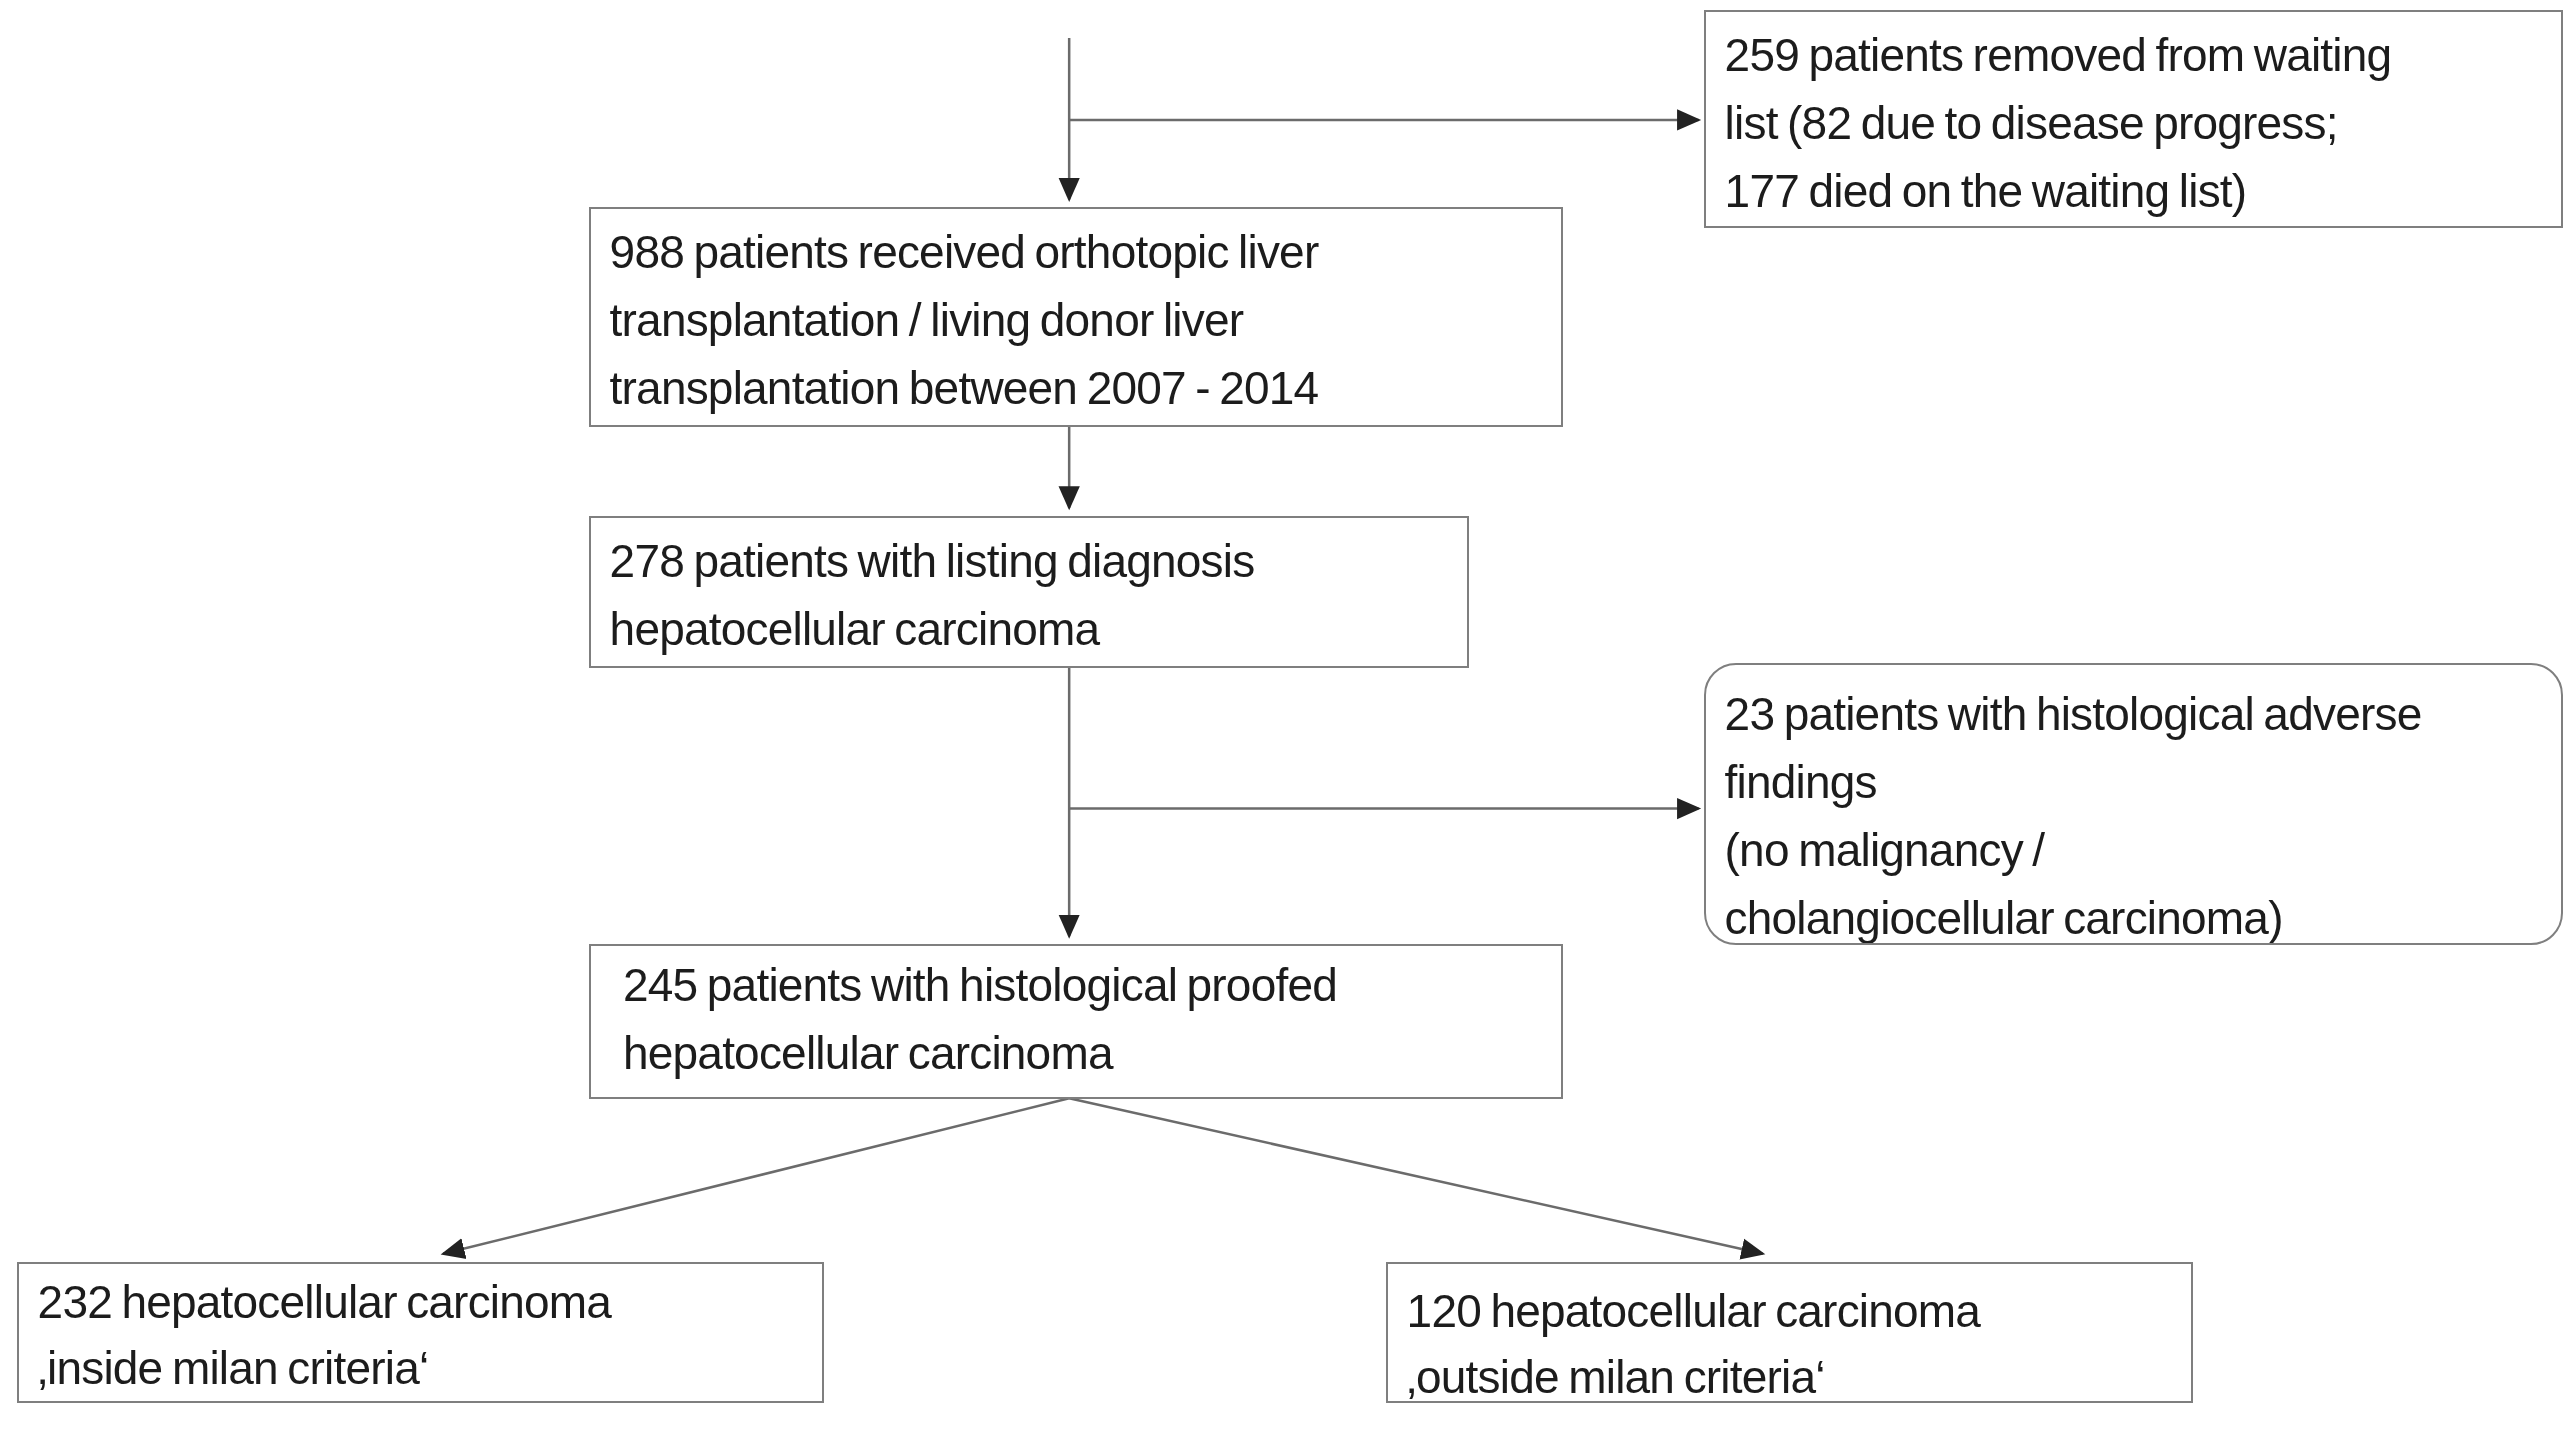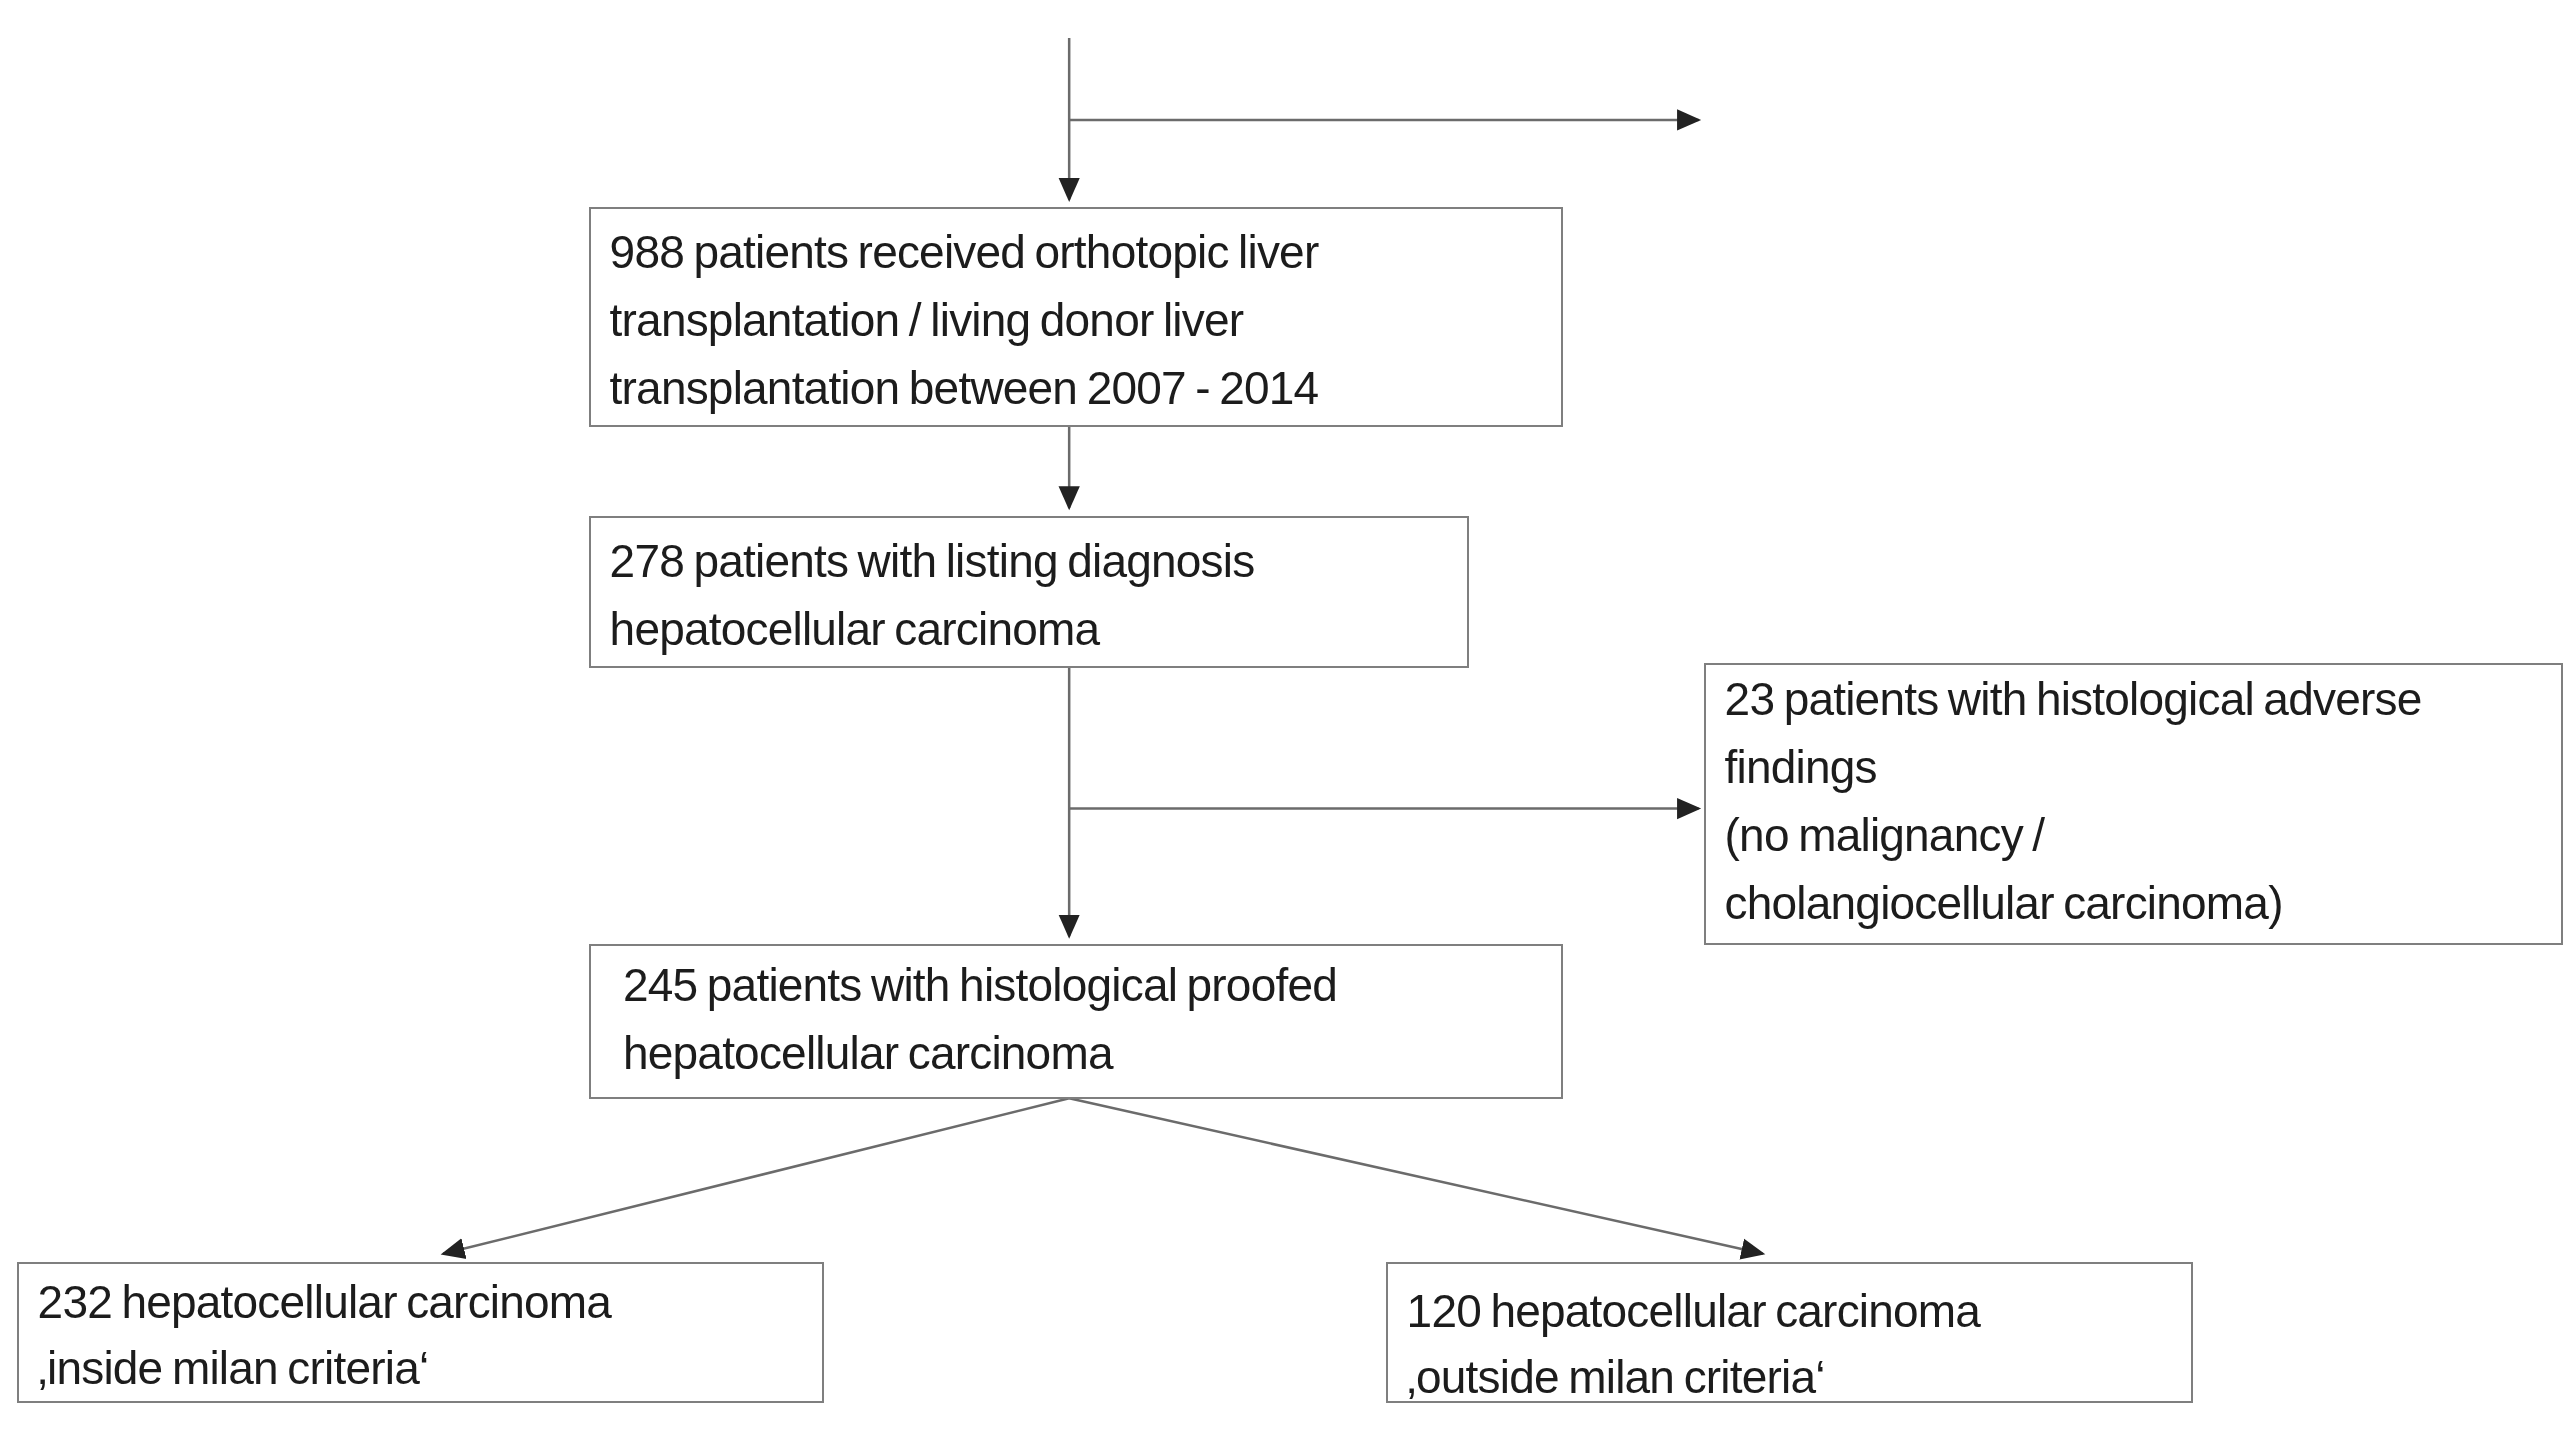--- a/index.html
+++ b/index.html
@@ -52,29 +52,32 @@
 
     <line x1="1265" y1="790" x2="1265" y2="1108" stroke="#6b6b6b" stroke-width="3" marker-end="url(#arrow)"></line>
 
     <line x1="1265" y1="957" x2="2010" y2="957" stroke="#6b6b6b" stroke-width="3" marker-end="url(#arrow)"></line>
 
     <line x1="1265" y1="1300" x2="524" y2="1484" stroke="#6b6b6b" stroke-width="3" marker-end="url(#arrow)"></line>
 
     <line x1="1265" y1="1300" x2="2086" y2="1484" stroke="#6b6b6b" stroke-width="3" marker-end="url(#arrow)"></line>
   </svg>
 
+  <div class="node" style="left:1704px; top:10px; width:859px; height:218px;">259 patients removed from waiting
+list (82 due to disease progress;
+177 died on the waiting list)</div>
 
   <div class="node" style="left:589px; top:207px; width:974px; height:220px;">988 patients received orthotopic liver
 transplantation / living donor liver
 transplantation between 2007 - 2014</div>
 
   <div class="node" style="left:589px; top:516px; width:880px; height:152px;">278 patients with listing diagnosis
 hepatocellular carcinoma</div>
 
-  <div class="node" style="left:1704px; top:663px; width:859px; height:282px; padding-top:0;">23 patients with histological adverse
+  <div class="node" style="left:1704px; top:663px; width:859px; height:282px; padding-top:15px;border-radius:32px;">23 patients with histological adverse
 findings
 (no malignancy /
 cholangiocellular carcinoma)</div>
 
   <div class="node" style="left:589px; top:944px; width:974px; height:155px; padding-top:5px;padding-left:32px;">245 patients with histological proofed
 hepatocellular carcinoma</div>
 
   <div class="node tight" style="left:17px; top:1262px; width:807px; height:141px; padding-top:5px;">232 hepatocellular carcinoma
 ‚inside milan criteria‘</div>
 

